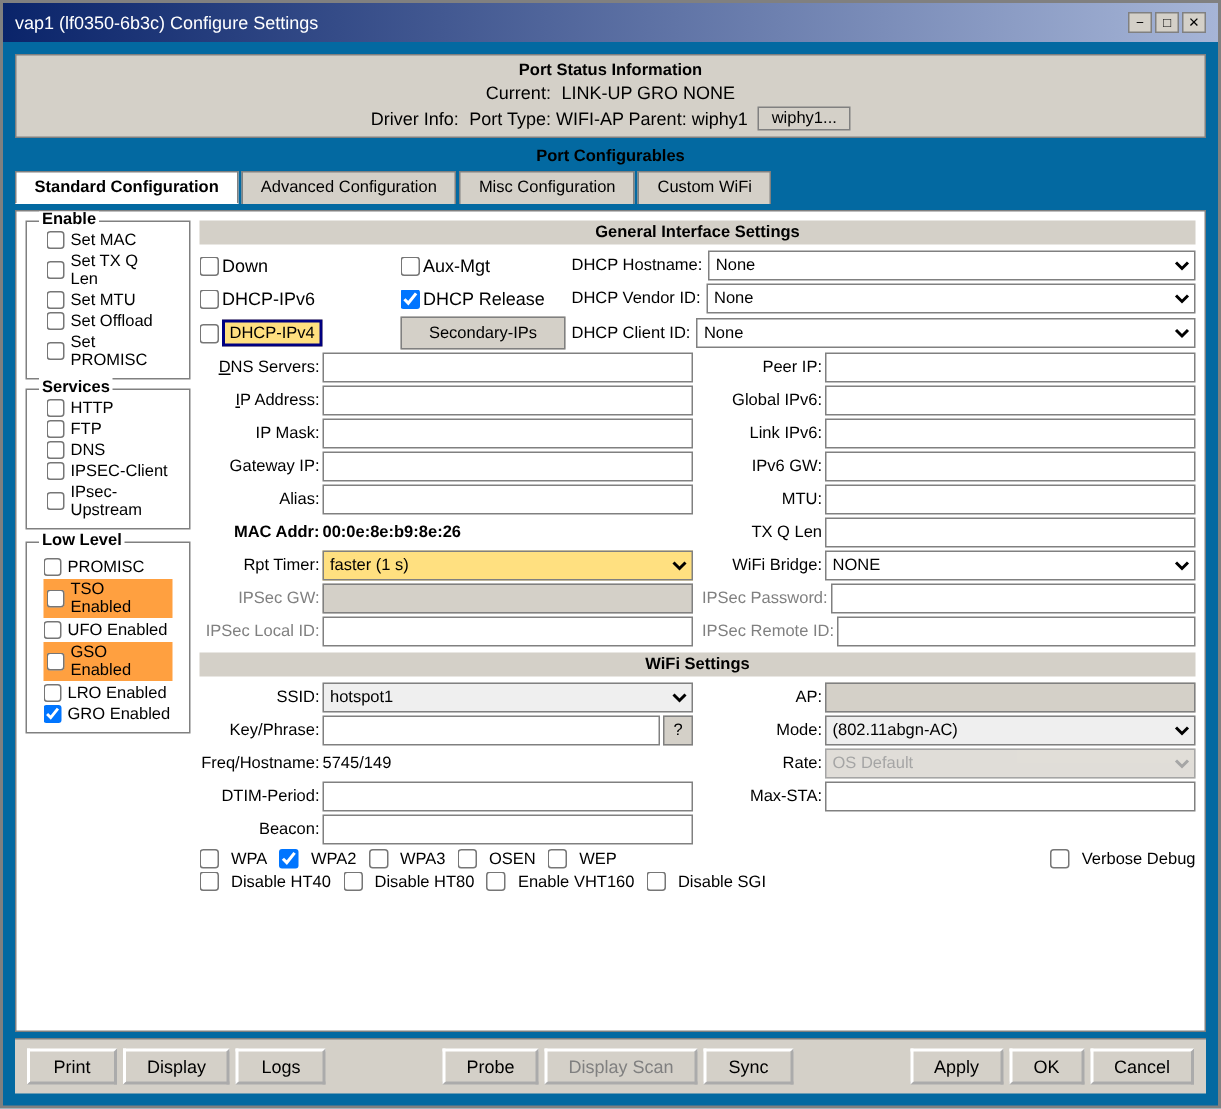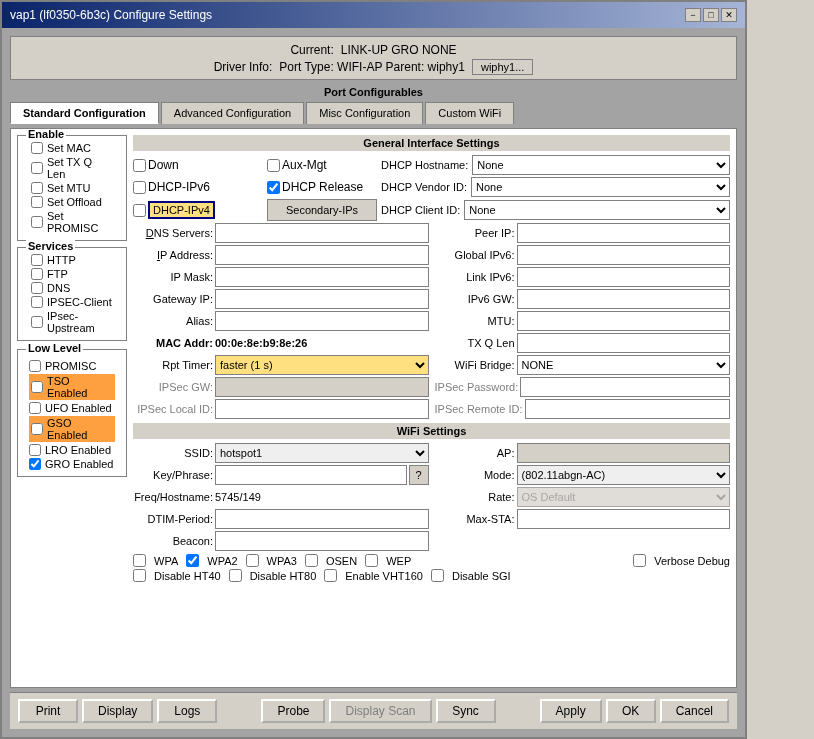--- a/index.html
+++ b/index.html
@@ -5,23 +5,23 @@
     * { box-sizing: border-box; margin: 0; padding: 0; }
     body {
       font-family: Arial, sans-serif;
       font-size: 12px;
       background: #d4d0c8;
       width: 814px;
       height: 739px;
       overflow: hidden;
     }
     .window {
-      width: 747px;
+      width: 814px;
       height: 739px;
-      background: #a3a3a3;
+      background: #0369a1;
       border: 2px solid #808080;
       display: flex;
       flex-direction: column;
     }
     .title-bar {
       background: linear-gradient(to right, #0a246a, #a6b5d7);
       color: white;
       padding: 4px 8px;
       display: flex;
       justify-content: space-between;
@@ -241,20 +241,21 @@
     <span>vap1 (lf0350-6b3c) Configure Settings</span>
     <div class="title-bar-buttons">
       <button class="tb-btn">−</button>
       <button class="tb-btn">□</button>
       <button class="tb-btn">✕</button>
     </div>
   </div>
 
   <div class="window-content">
     <div class="port-status">
+      <div class="port-status-title">Port Status Information</div>
       <div class="port-status-row">
         <span>Current:</span>
         <span>LINK-UP GRO NONE</span>
       </div>
       <div class="port-status-row">
         <span>Driver Info:</span>
         <span>Port Type: WIFI-AP   Parent: wiphy1</span>
         <button class="wiphy-btn">wiphy1...</button>
       </div>
     </div>

